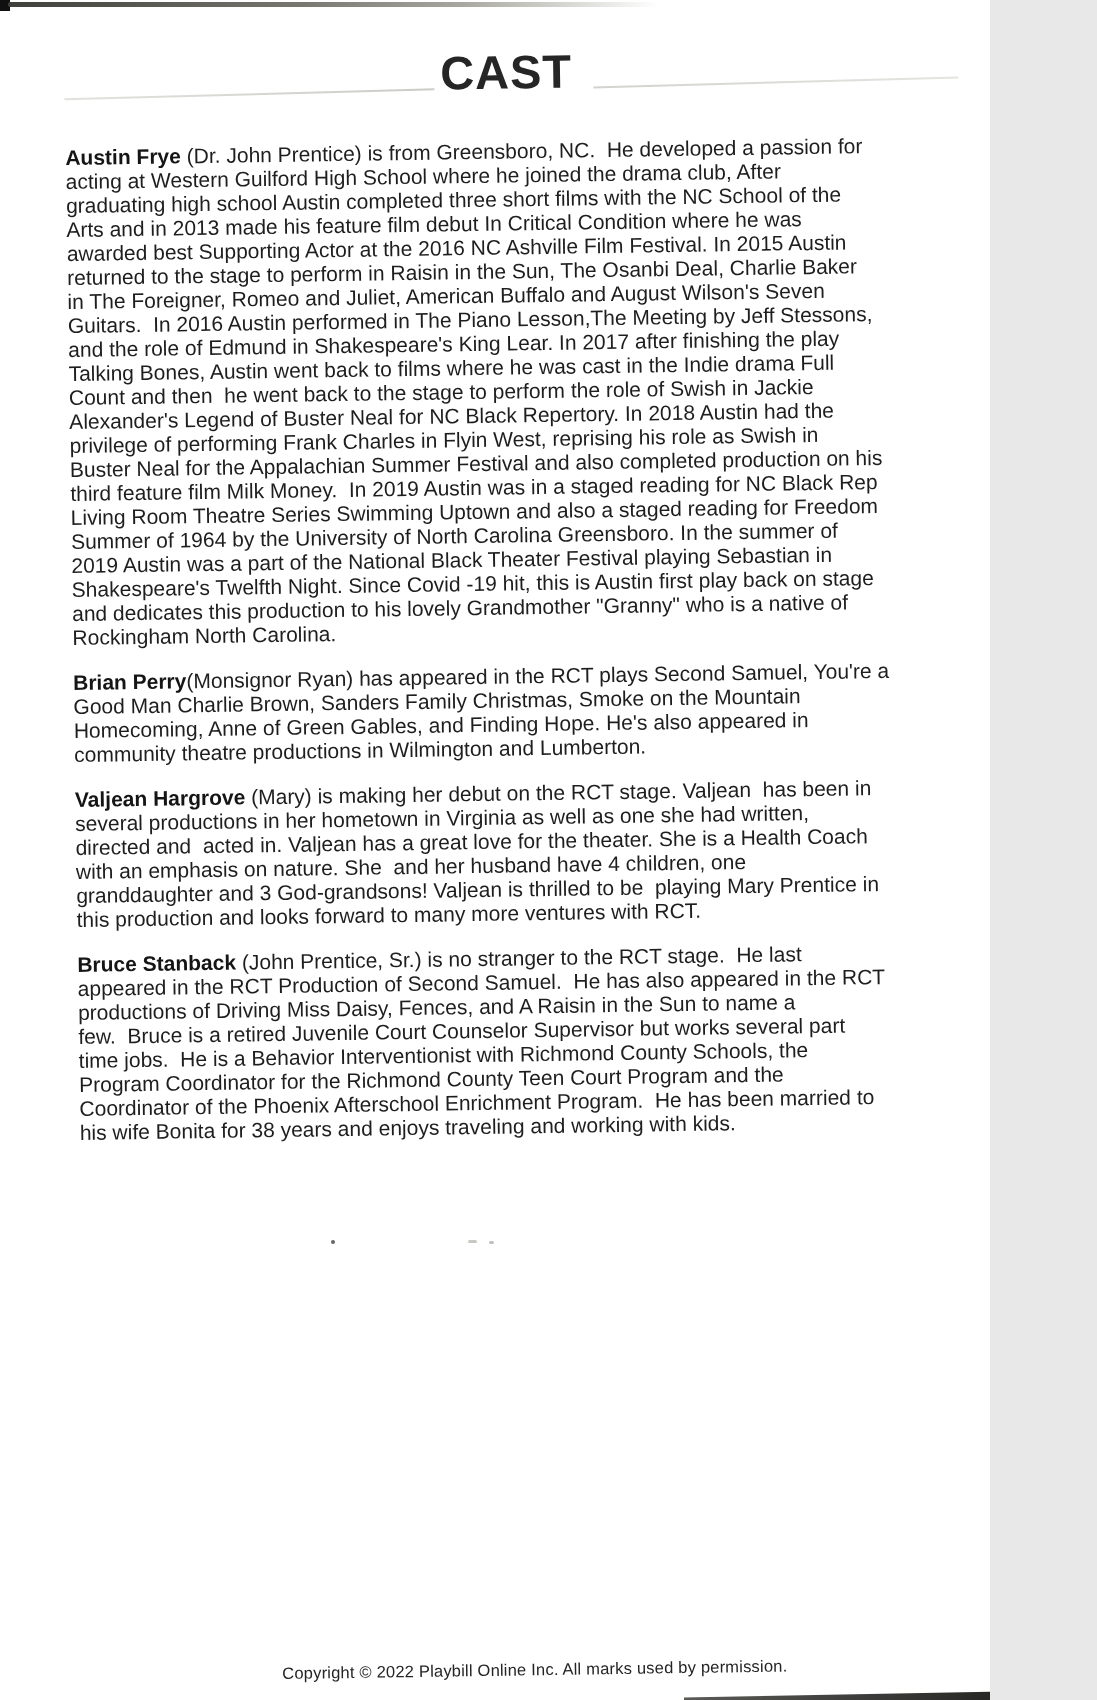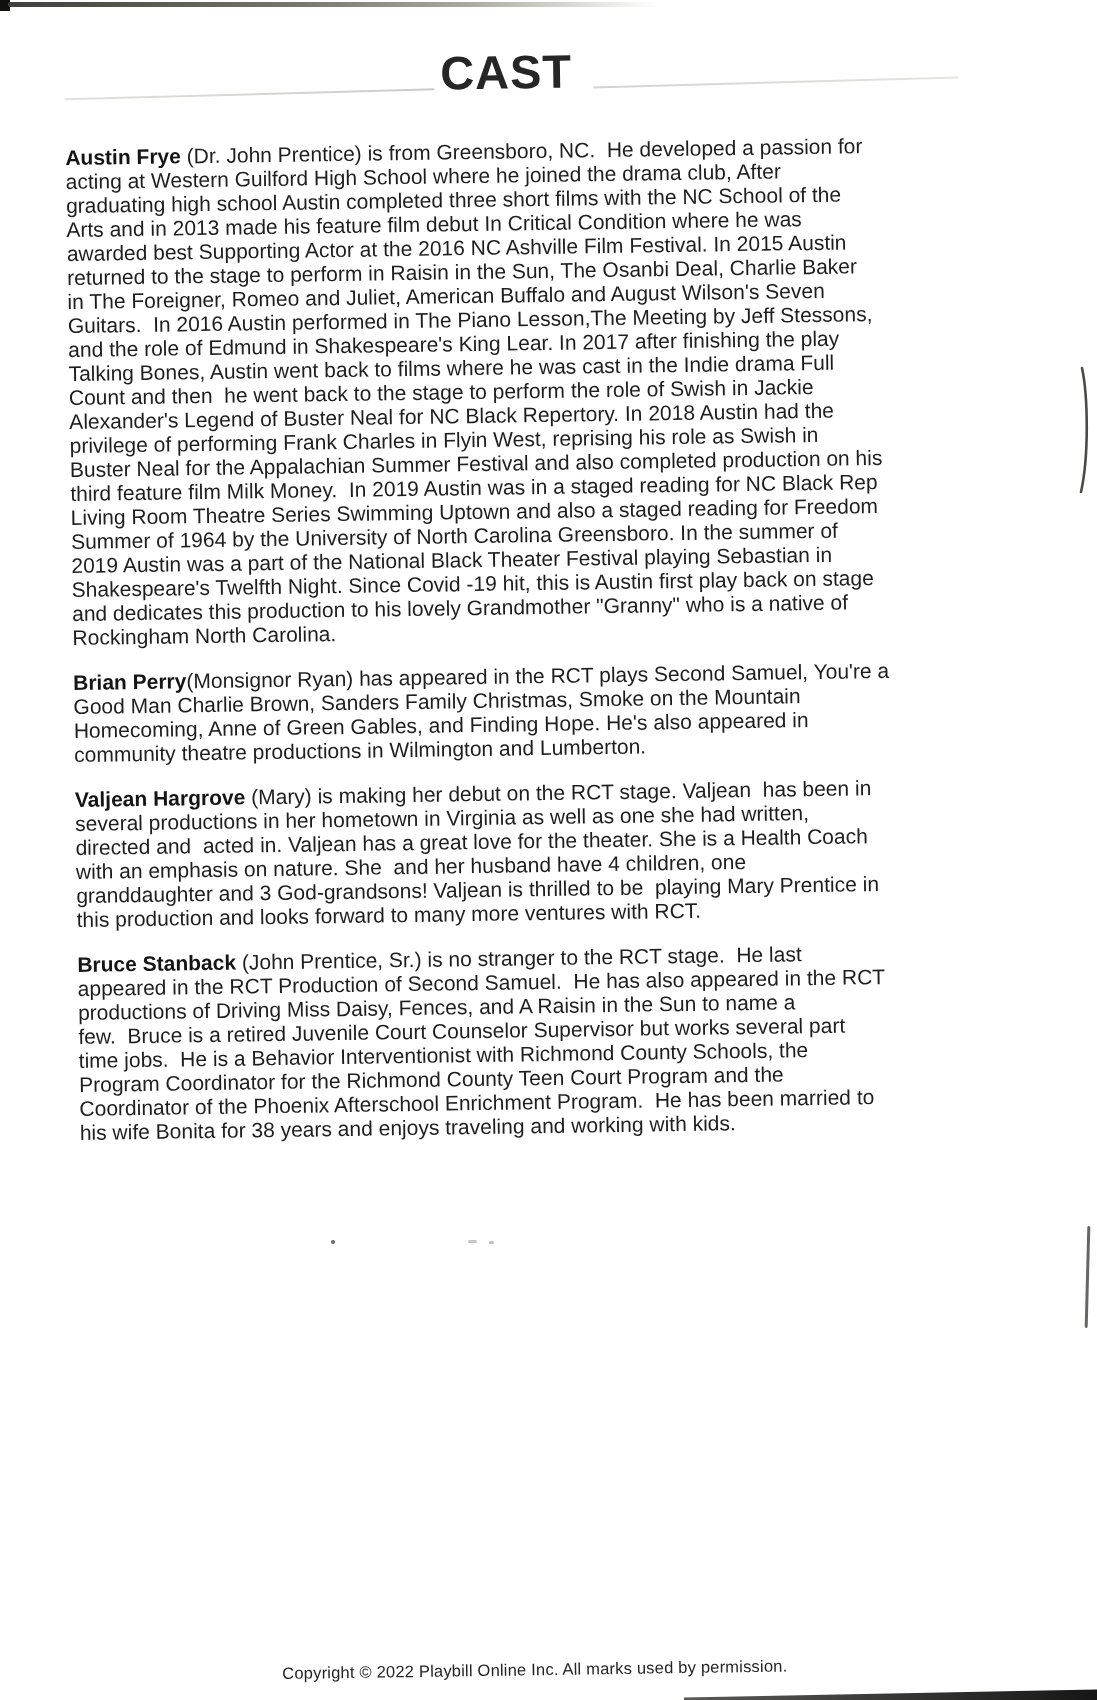--- a/index.html
+++ b/index.html
@@ -1,18 +1,18 @@
 <!DOCTYPE html>
 <html><head>
 <meta charset="utf-8">
 <style>
   html,body { margin:0; padding:0; background:#e8e8e8; }
   .page {
     position:relative;
-    width:1097px; height:1700px;
+    width:990px; height:1700px;
     background:#ffffff;
     overflow:hidden;
     font-family:"Liberation Sans", sans-serif;
     color:#1c1c1c;
   }
   
   .content {
     position:absolute; left:0; top:0; width:1097px; height:1700px;
     transform:rotate(-0.85deg);
     transform-origin:0 0;

